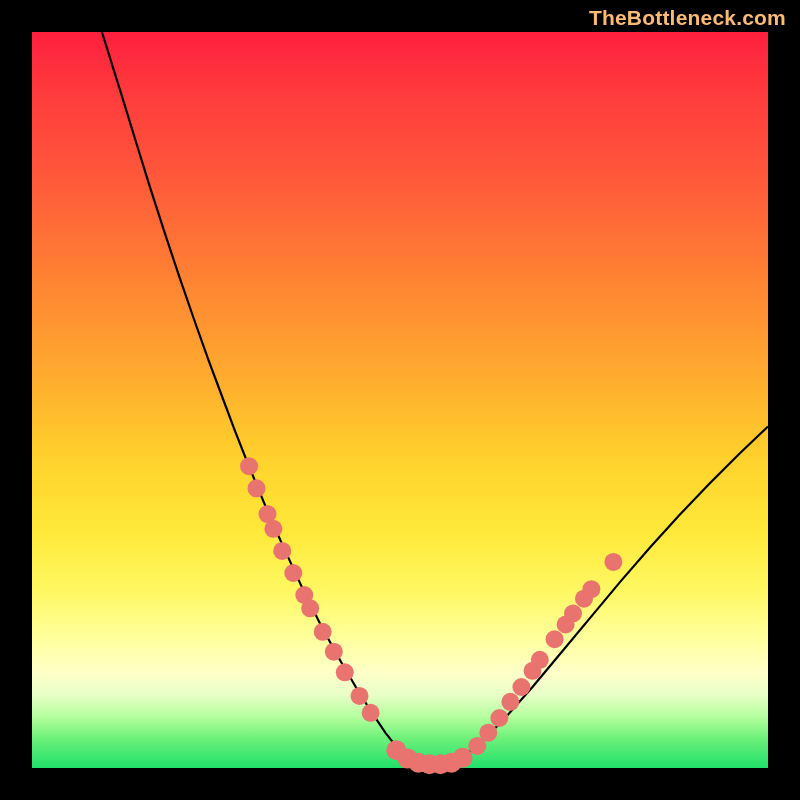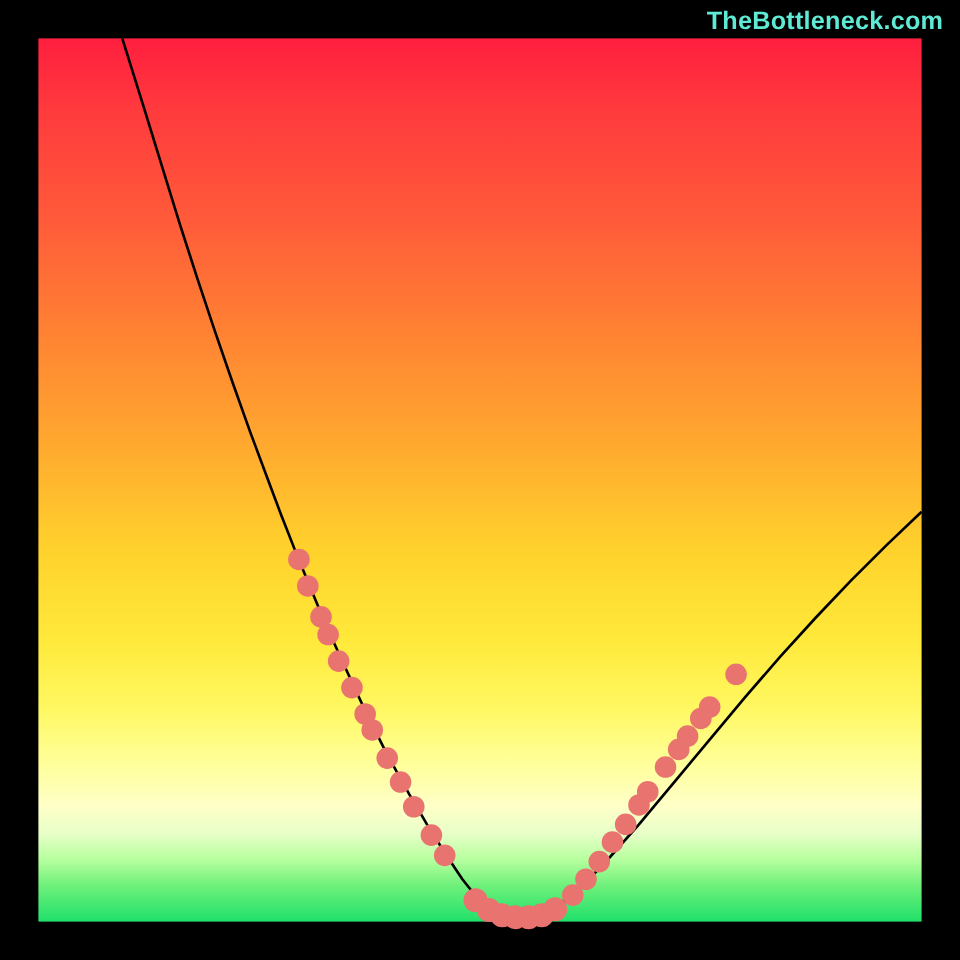--- a/index.html
+++ b/index.html
@@ -41,21 +41,21 @@
       #e8ffc8 90%,
       #b6ff9e 93%,
       #6df07a 96%,
       #1fe06a 100%
     );
   }
   .watermark {
     position: absolute;
     top: 6px;
     right: 14px;
-    color: #5eead4;
+    color: #fdba74;
     font-size: 21px;
     font-weight: 600;
     letter-spacing: 0.2px;
     user-select: none;
   }
   svg.curve {
     position: absolute;
     left: 0;
     top: 0;
     width: 736px;

